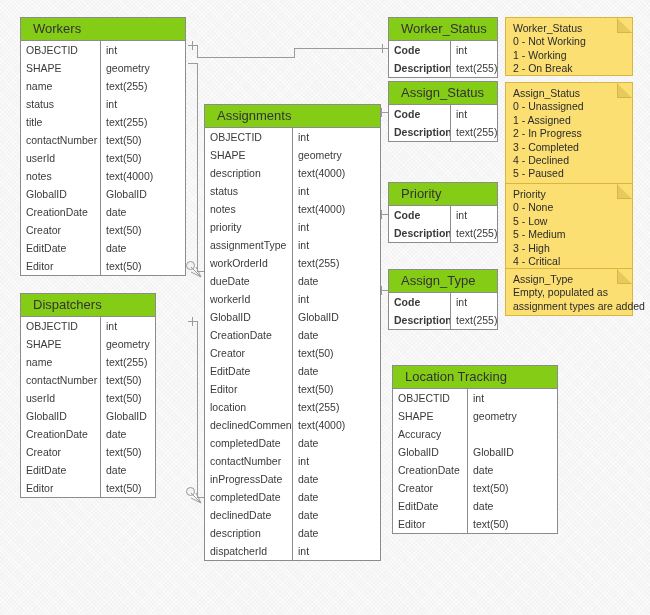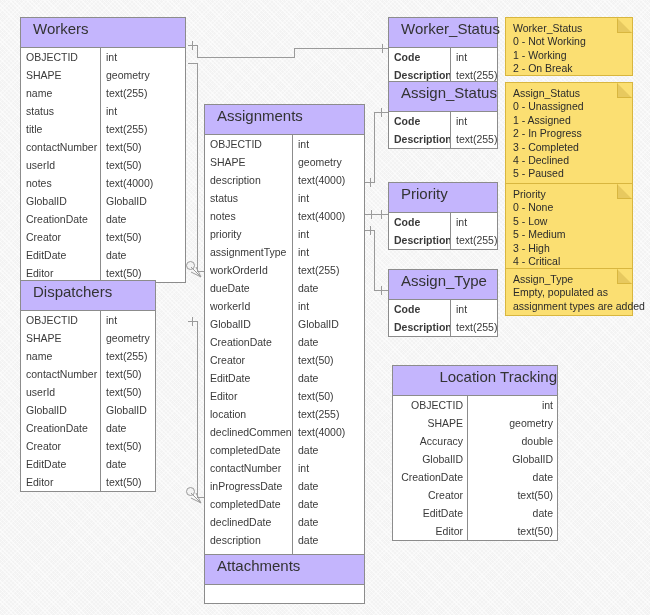--- a/index.html
+++ b/index.html
@@ -21,25 +21,25 @@
 
   
   .entity {
     position: absolute;
     background: #ffffff;
     border: 1px solid #8c8c8c;
     box-sizing: border-box;
     z-index: 5;
   }
   .entity-title {
-    font-size: 15px;
+    font-size: 13px;
     color: #333333;
-    padding: 5px 0 12px 12px;
+    padding: 5px 0 5px 12px;
     border-bottom: 1px solid #8c8c8c;
-    background: #c4b5fd;
+    background: #84cc16;
     line-height: 12px;
     white-space: nowrap;
   }
   .rows {
     display: block;
   }
   .row {
     display: flex;
     font-size: 10.5px;
     color: #3a3a3a;
@@ -232,21 +232,21 @@
           <div class="cell-name">EditDate</div>
           <div class="cell-type">date</div>
         </div>
       <div class="row">
           <div class="cell-name">Editor</div>
           <div class="cell-type">text(50)</div>
         </div>
     </div>
   </div>
 
-  <div class="entity split-wide" style="left:20px; top:280px; width:136px;">
+  <div class="entity split-wide" style="left:20px; top:293px; width:136px;">
     <div class="entity-title">Dispatchers</div>
     <div class="rows">
       <div class="row">
           <div class="cell-name">OBJECTID</div>
           <div class="cell-type">int</div>
         </div>
       <div class="row">
           <div class="cell-name">SHAPE</div>
           <div class="cell-type">geometry</div>
         </div>
@@ -278,21 +278,21 @@
           <div class="cell-name">EditDate</div>
           <div class="cell-type">date</div>
         </div>
       <div class="row">
           <div class="cell-name">Editor</div>
           <div class="cell-type">text(50)</div>
         </div>
     </div>
   </div>
 
-  <div class="entity split-mid" style="left:204px; top:104px; width:161px;">
+  <div class="entity split-mid" style="left:204px; top:104px; width:177px;">
     <div class="entity-title">Assignments</div>
     <div class="rows">
       <div class="row">
           <div class="cell-name">OBJECTID</div>
           <div class="cell-type">int</div>
         </div>
       <div class="row">
           <div class="cell-name">SHAPE</div>
           <div class="cell-type">geometry</div>
         </div>
@@ -436,34 +436,33 @@
           <div class="cell-name">Code</div>
           <div class="cell-type">int</div>
         </div>
       <div class="row">
           <div class="cell-name">Description</div>
           <div class="cell-type">text(255)</div>
         </div>
     </div>
   </div>
 
-  <div class="entity split-loc" style="left:392px; top:365px; width:166px;text-align:right;">
+  <div class="entity split-loc" style="left:392px; top:365px; width:166px;">
     <div class="entity-title">Location Tracking</div>
     <div class="rows">
       <div class="row">
           <div class="cell-name">OBJECTID</div>
           <div class="cell-type">int</div>
         </div>
       <div class="row">
           <div class="cell-name">SHAPE</div>
           <div class="cell-type">geometry</div>
         </div>
       <div class="row">
           <div class="cell-name">Accuracy</div>
-          <div class="cell-type">double</div>
         </div>
       <div class="row">
           <div class="cell-name">GlobalID</div>
           <div class="cell-type">GlobalID</div>
         </div>
       <div class="row">
           <div class="cell-name">CreationDate</div>
           <div class="cell-type">date</div>
         </div>
       <div class="row">
@@ -474,26 +473,20 @@
           <div class="cell-name">EditDate</div>
           <div class="cell-type">date</div>
         </div>
       <div class="row">
           <div class="cell-name">Editor</div>
           <div class="cell-type">text(50)</div>
         </div>
     </div>
   </div>
 
-  <div class="entity" style="left:204px; top:554px; width:161px;">
-    <div class="entity-title">Attachments</div>
-    <div class="rows">
-      <div class="row empty-row"></div>
-    </div>
-  </div>
 
   <div class="note" style="left:505px; top:17px; width:128px; height:59px;">
     <div class="fold"></div>
     <div class="nline">Worker_Status</div>
     <div class="nline">0 - Not Working</div>
     <div class="nline">1 - Working</div>
     <div class="nline">2 - On Break</div>
   </div>
 
   <div class="note" style="left:505px; top:82px; width:128px; height:112px;">

